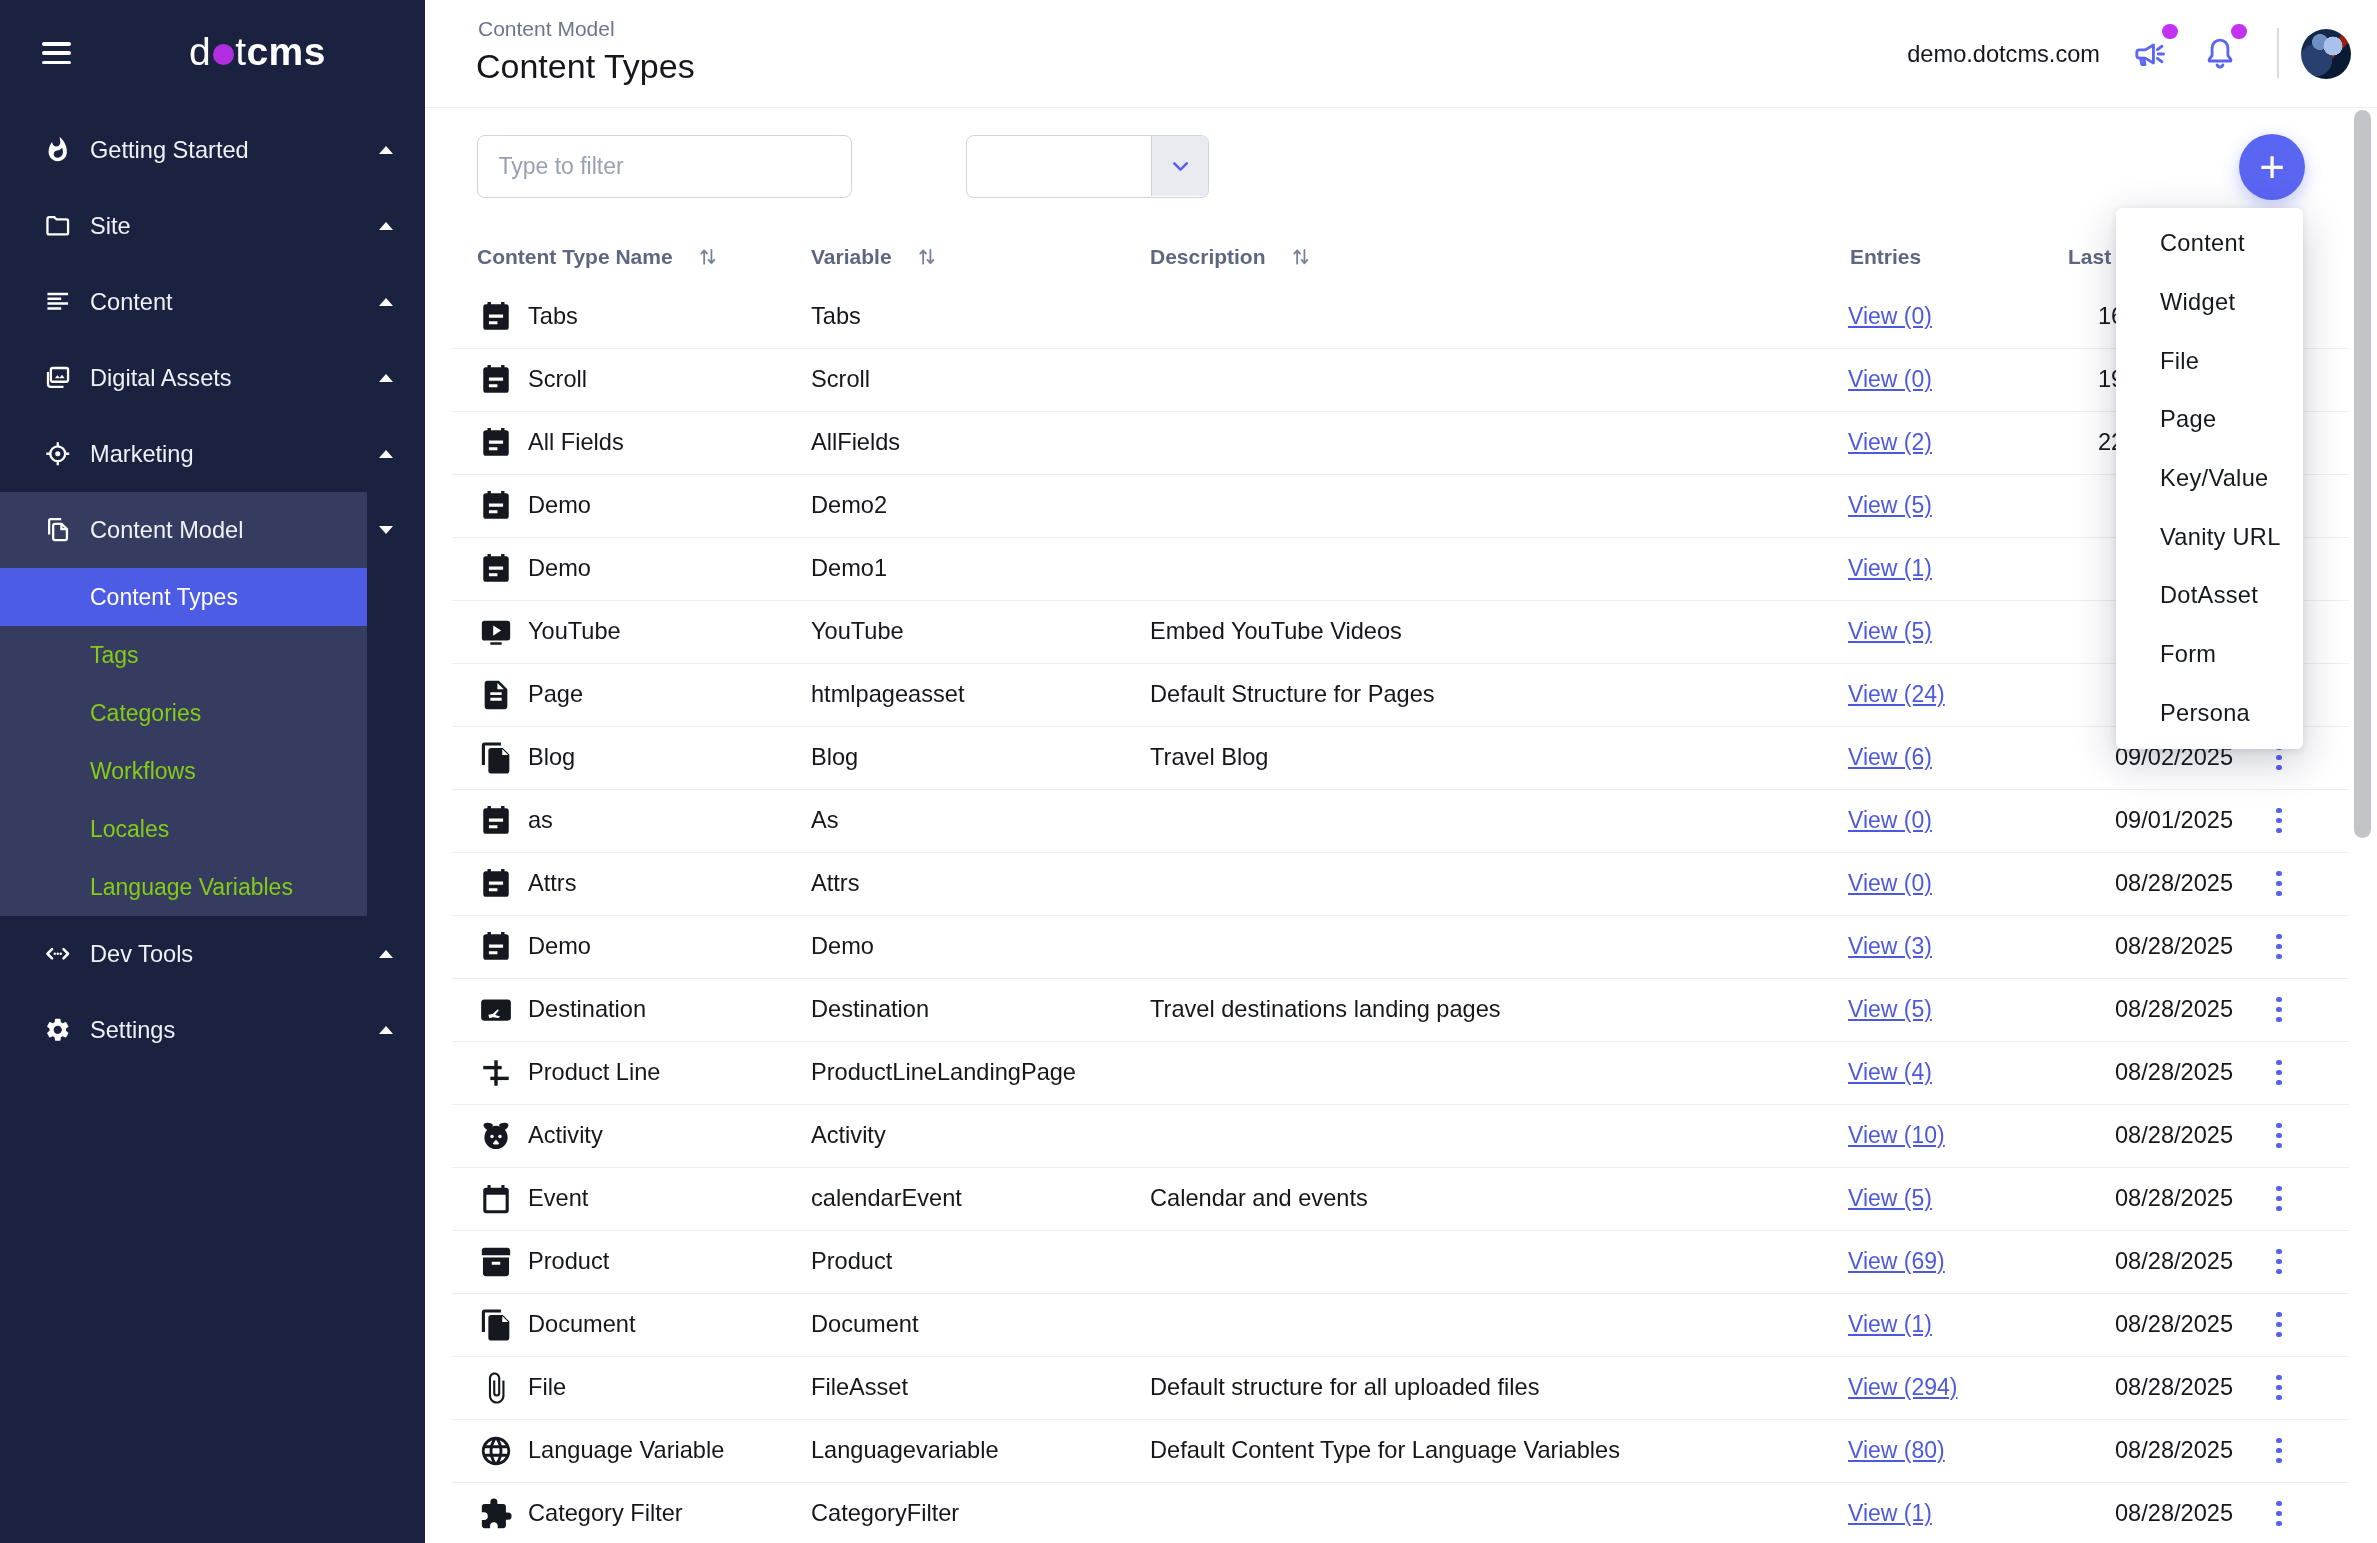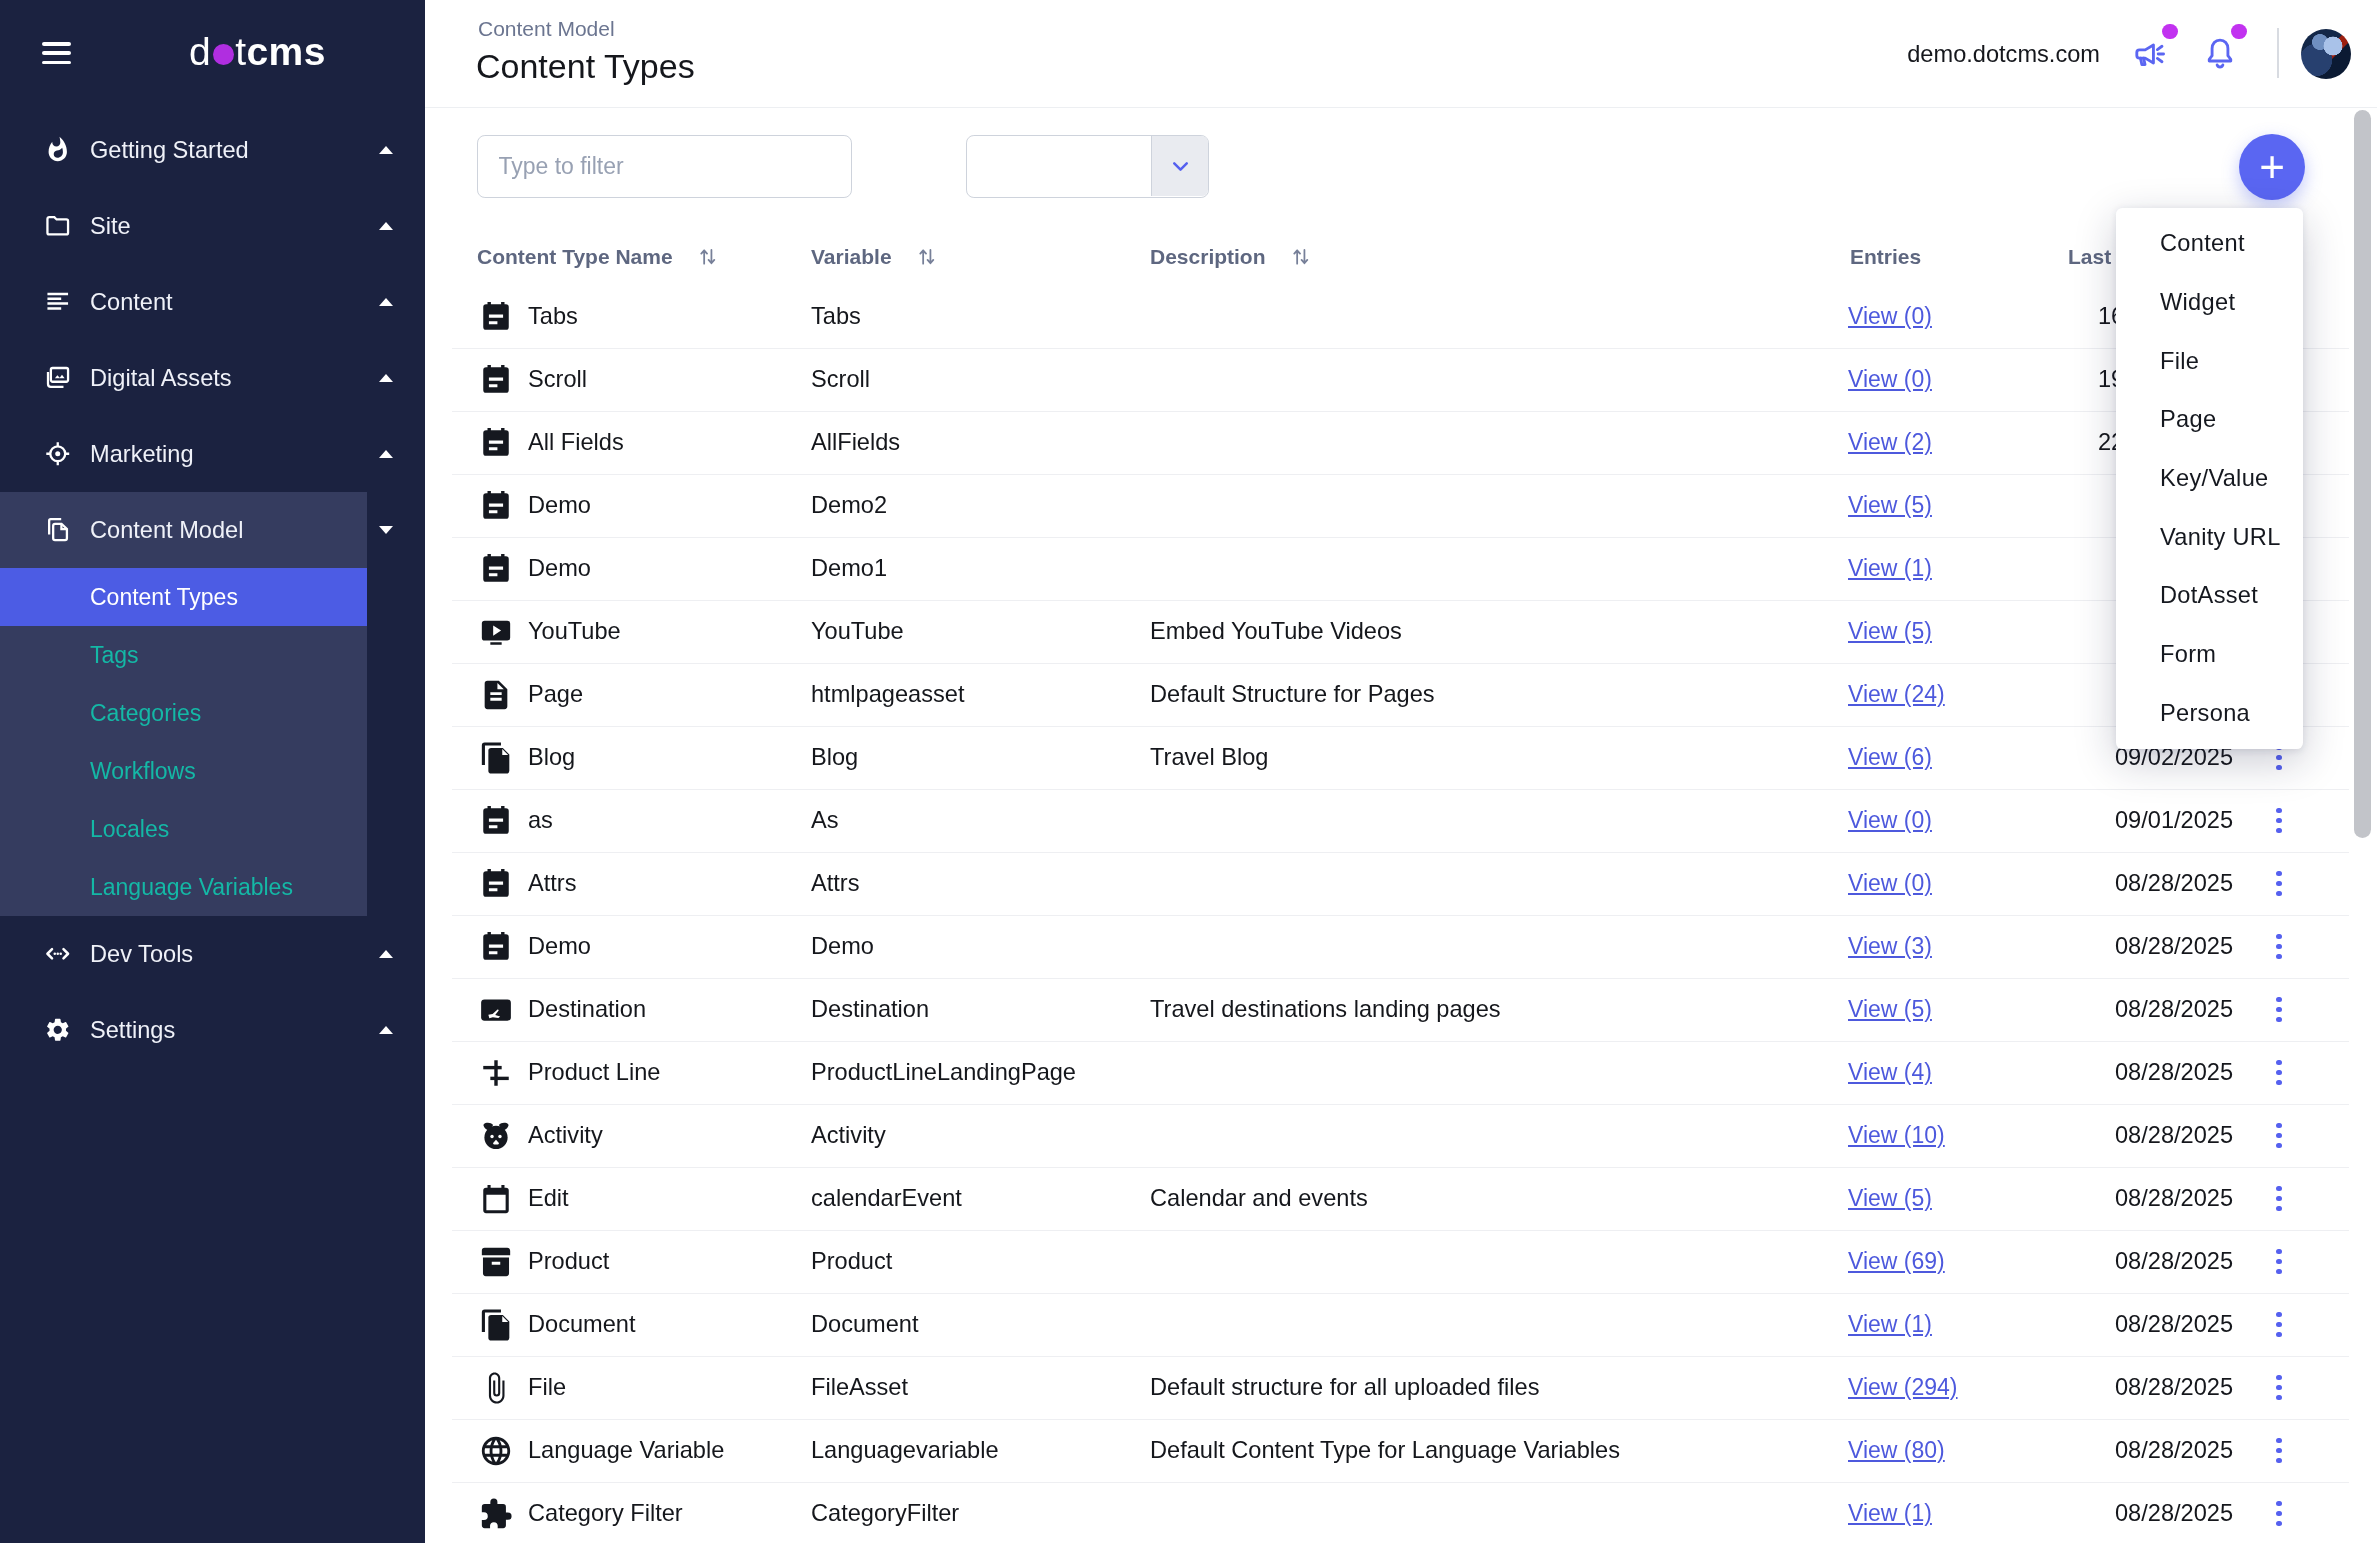--- a/index.html
+++ b/index.html
@@ -16,21 +16,21 @@
   .logo .bold { font-weight:700; }
 
   .nav { position:absolute; left:0; top:112px; width:367px; }
   .nav-item { position:relative; height:76px; display:flex; align-items:center; color:#eff1f8; cursor:pointer; }
   .nav-item .nicon { position:absolute; left:44px; width:27.5px; height:27.5px; color:#fff; }
   .nav-item .nlabel { padding-left:90px; font-size:23.6px; }
   .chev { position:absolute; left:379px; width:0; height:0; border-left:7.9px solid transparent; border-right:7.9px solid transparent; }
   .chev.up { border-bottom:8.7px solid #fff; }
   .chev.down { border-top:8.7px solid #fff; }
   .nav-section { background:#353c5f; }
-  .subnav-item { height:58px; display:flex; align-items:center; color:#14b8a6; font-size:23px; cursor:pointer; }
+  .subnav-item { height:58px; display:flex; align-items:center; color:#84cc16; font-size:23px; cursor:pointer; }
   .subnav-item .nlabel { padding-left:90px; }
   .subnav-item.active { background:#4c5ce4; color:#fff; }
 
   
   .topbar { position:absolute; left:425px; top:0; width:1953px; height:108px; background:#fff; border-bottom:1.6px solid #edeff2; z-index:10; }
   .breadcrumb { position:absolute; left:53px; top:17.3px; font-size:21px; color:#6b7590; }
   .page-title { position:absolute; left:51px; top:47px; font-size:34px; font-weight:500; color:#15171c; }
   .host { position:absolute; right:278px; top:0; height:108px; display:flex; align-items:center; font-size:23.6px; color:#15171c; }
   .hicon { position:absolute; top:35px; width:38px; height:38px; color:#5b66f2; cursor:pointer; }
   .hicon.megaphone { left:1705px; }
@@ -572,21 +572,21 @@
           <i></i>
           <i></i>
         </div>
   </div>
       <div class="trow">
     <div class="cell c-icon">
           <svg viewBox="0 0 24 24" width="100%" height="100%" fill="currentColor">
             <path d="M19 4h-1V2.2h-2.2V4H8.2V2.2H6V4H5a2 2 0 0 0-2 2v14a2 2 0 0 0 2 2h14a2 2 0 0 0 2-2V6a2 2 0 0 0-2-2zm-.2 16H5.2V9h13.6v11z"></path>
           </svg>
         </div>
-    <div class="cell c-name">Edit</div>
+    <div class="cell c-name">Event</div>
     <div class="cell c-var">calendarEvent</div>
     <div class="cell c-desc">Calendar and events</div>
     <div class="cell c-entries">
           <a>View (5)</a>
         </div>
     <div class="cell c-date">08/28/2025</div>
     <div class="cell c-kebab">
           <i></i>
           <i></i>
           <i></i>

